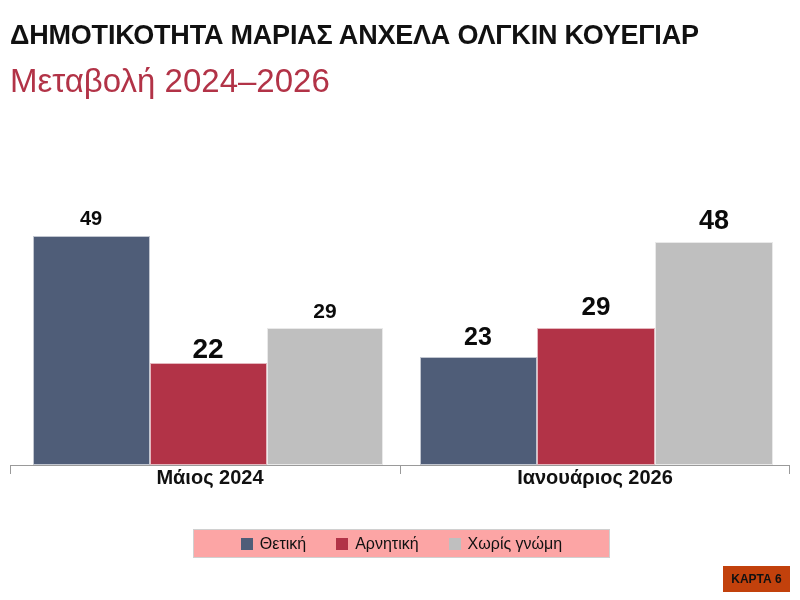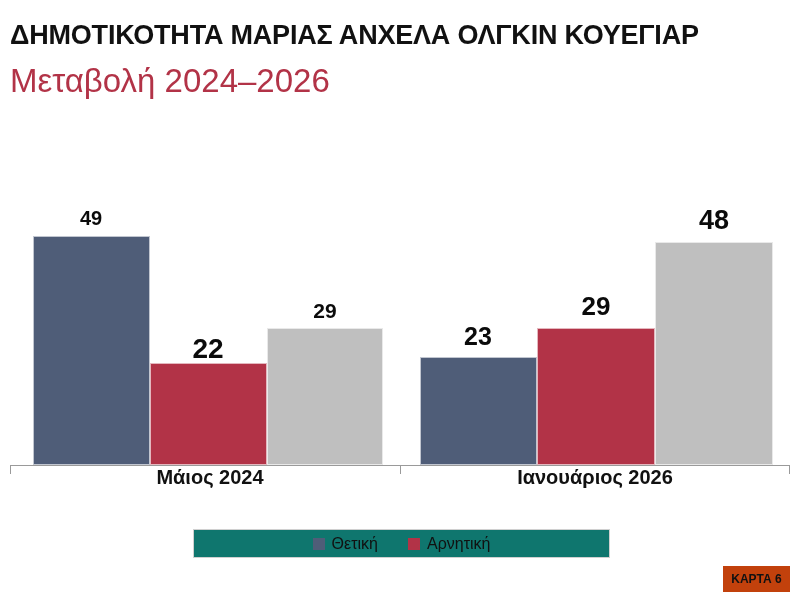--- a/index.html
+++ b/index.html
@@ -94,21 +94,21 @@
 
   
   #legend {
     position: absolute;
     left: 193px;
     top: 529px;
     width: 417px;
     height: 29px;
     box-sizing: border-box;
     border: 1px solid #d0d0d0;
-    background: #0f766e;
+    background: #fca5a5;
     display: flex;
     align-items: center;
     justify-content: center;
     gap: 30px;
   }
   .legend-item {
     display: flex;
     align-items: center;
     gap: 7px;
   }
@@ -182,15 +182,19 @@
 
 <div id="legend">
   <div class="legend-item">
     <span class="legend-swatch positive"></span>
     <span class="legend-label">Θετική</span>
   </div>
   <div class="legend-item">
     <span class="legend-swatch negative"></span>
     <span class="legend-label">Αρνητική</span>
   </div>
+  <div class="legend-item">
+    <span class="legend-swatch noopinion"></span>
+    <span class="legend-label">Χωρίς γνώμη</span>
+  </div>
 </div>
 
 <div id="card-badge">ΚΑΡΤΑ 6</div>
 
 </body></html>

